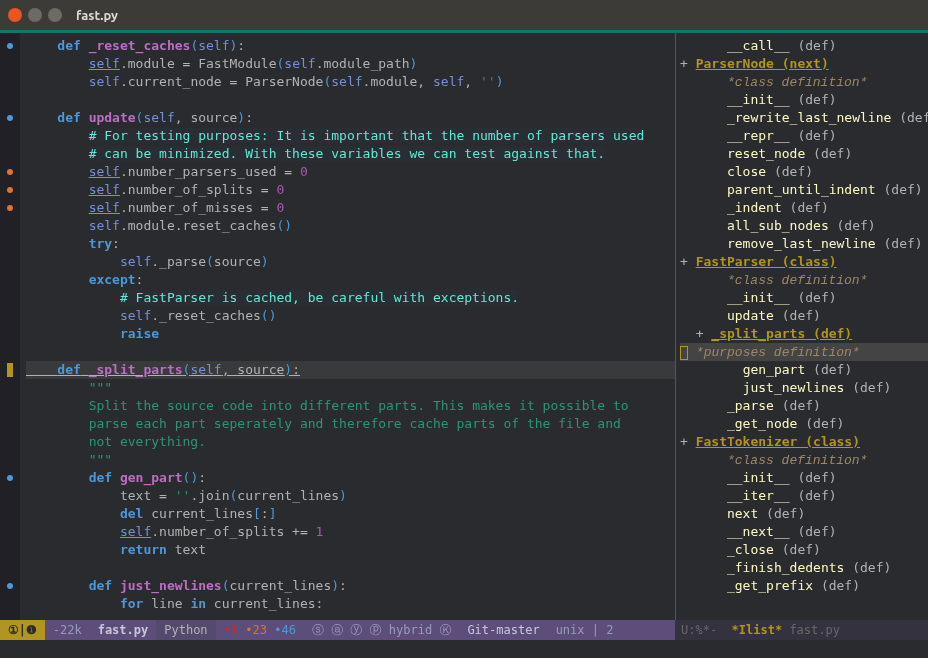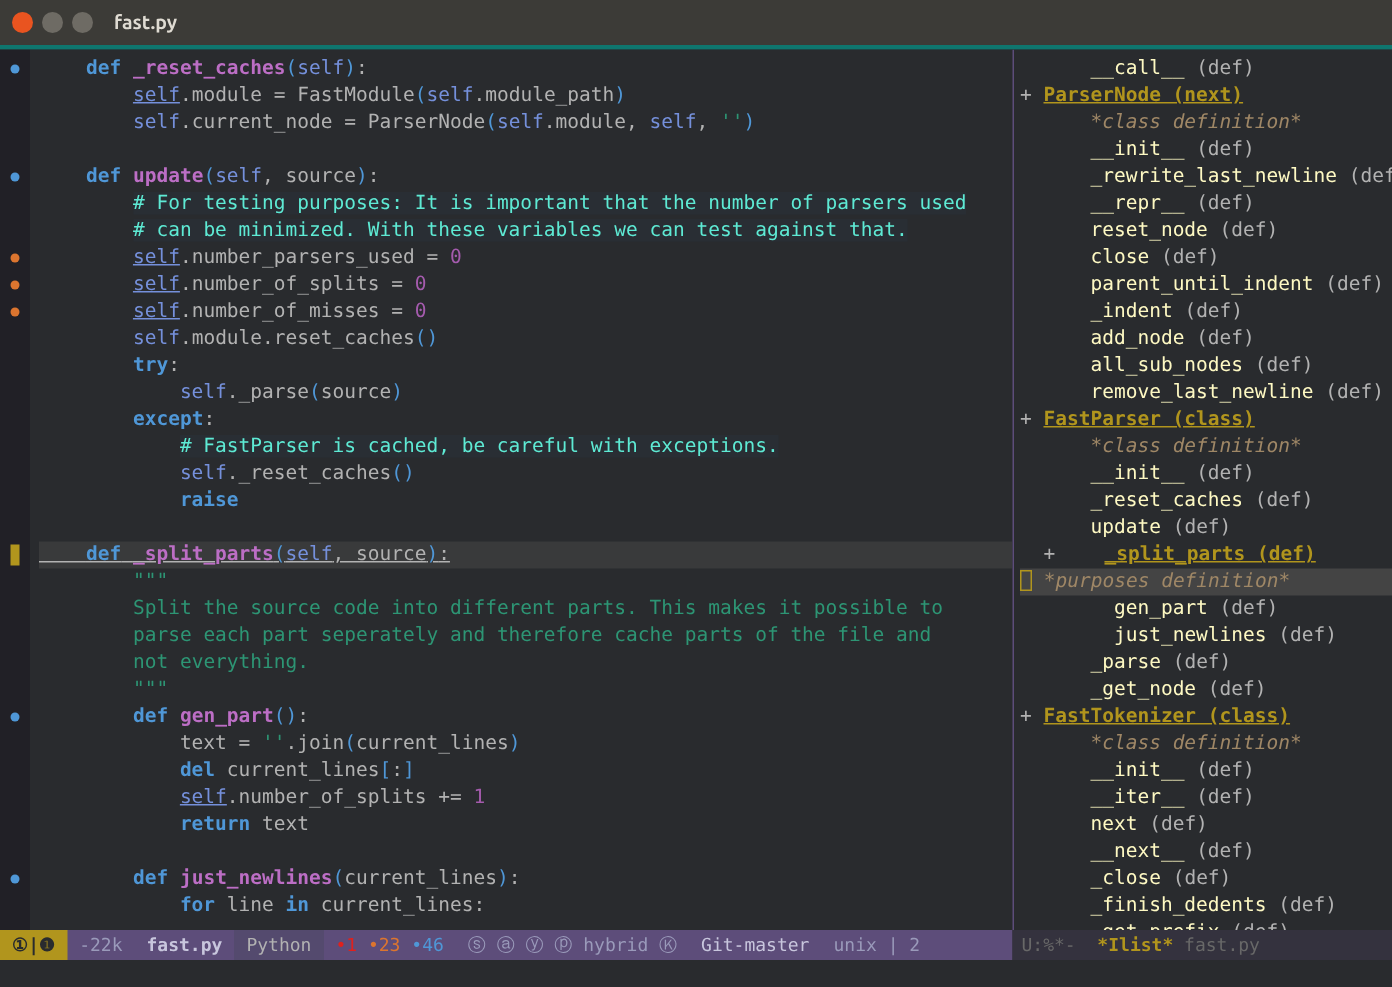--- a/index.html
+++ b/index.html
@@ -76,24 +76,24 @@
 .outline-pane {
   flex: 1;
   background: #292b2e;
   border-left: 1px solid #5d4d7a;
   padding: 4px 0 0 4px;
   line-height: 18px;
   overflow: hidden;
 }
 .outline-pane .ol { height: 18px; white-space: pre; }
 .class-hdr { color: #b1951d; font-weight: bold; text-decoration: underline; }
-.def-hdr { color: #b1951d; font-weight: bold; text-decoration: underline; margin-left: 25px; }
+.def-hdr { color: #b1951d; font-weight: bold; text-decoration: underline; }
 .ol-item { color: #fef9c3; }
 .ol-def { color: #b2b2b2; }
-.ol-star { color: #9f8766; font-style: italic; }
+.ol-star { color: #9f8766; font-style: italic; font-family: Liberation Mono, monospace; }
 .ol-plus { color: #b2b2b2; }
 .ol-hl { background: #444444; }
 .ol-cursor { border:1px solid #b1951d; width:8px; height:14px; display:inline-block; vertical-align:middle;}
 
 .modeline {
   height: 20px;
   display: flex;
   font-size: 12px;
 }
 .ml-left {
@@ -198,27 +198,25 @@
       <div class="ol">      <span class="ol-item">__call__</span><span class="ol-def"> (def)</span></div>
       <div class="ol"><span class="ol-plus">+ </span><span class="class-hdr">ParserNode (next)</span></div>
       <div class="ol">      <span class="ol-star">*class definition*</span></div>
       <div class="ol">      <span class="ol-item">__init__</span><span class="ol-def"> (def)</span></div>
       <div class="ol">      <span class="ol-item">_rewrite_last_newline</span><span class="ol-def"> (def)</span></div>
       <div class="ol">      <span class="ol-item">__repr__</span><span class="ol-def"> (def)</span></div>
       <div class="ol">      <span class="ol-item">reset_node</span><span class="ol-def"> (def)</span></div>
       <div class="ol">      <span class="ol-item">close</span><span class="ol-def"> (def)</span></div>
       <div class="ol">      <span class="ol-item">parent_until_indent</span><span class="ol-def"> (def)</span></div>
       <div class="ol">      <span class="ol-item">_indent</span><span class="ol-def"> (def)</span></div>
-      <div class="ol">      <span class="ol-item">add_node</span><span class="ol-def"> (def)</span></div>
       <div class="ol">      <span class="ol-item">all_sub_nodes</span><span class="ol-def"> (def)</span></div>
       <div class="ol">      <span class="ol-item">remove_last_newline</span><span class="ol-def"> (def)</span></div>
       <div class="ol"><span class="ol-plus">+ </span><span class="class-hdr">FastParser (class)</span></div>
       <div class="ol">      <span class="ol-star">*class definition*</span></div>
       <div class="ol">      <span class="ol-item">__init__</span><span class="ol-def"> (def)</span></div>
-      <div class="ol">      <span class="ol-item">_reset_caches</span><span class="ol-def"> (def)</span></div>
       <div class="ol">      <span class="ol-item">update</span><span class="ol-def"> (def)</span></div>
       <div class="ol">  <span class="ol-plus">+ </span><span class="def-hdr">_split_parts (def)</span></div>
       <div class="ol ol-hl"><span class="ol-cursor"></span> <span class="ol-star">*purposes definition*</span></div>
       <div class="ol">        <span class="ol-item">gen_part</span><span class="ol-def"> (def)</span></div>
       <div class="ol">        <span class="ol-item">just_newlines</span><span class="ol-def"> (def)</span></div>
       <div class="ol">      <span class="ol-item">_parse</span><span class="ol-def"> (def)</span></div>
       <div class="ol">      <span class="ol-item">_get_node</span><span class="ol-def"> (def)</span></div>
       <div class="ol"><span class="ol-plus">+ </span><span class="class-hdr">FastTokenizer (class)</span></div>
       <div class="ol">      <span class="ol-star">*class definition*</span></div>
       <div class="ol">      <span class="ol-item">__init__</span><span class="ol-def"> (def)</span></div>

